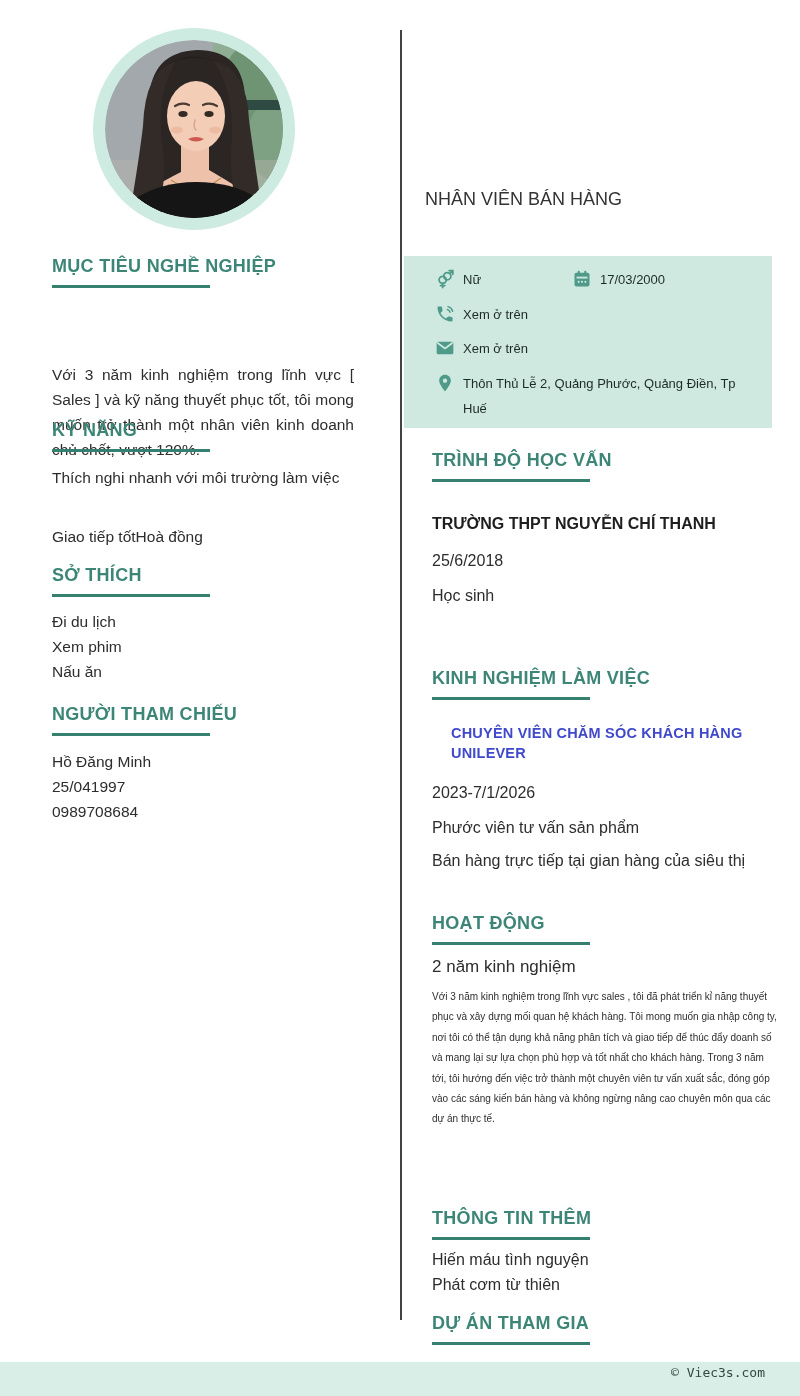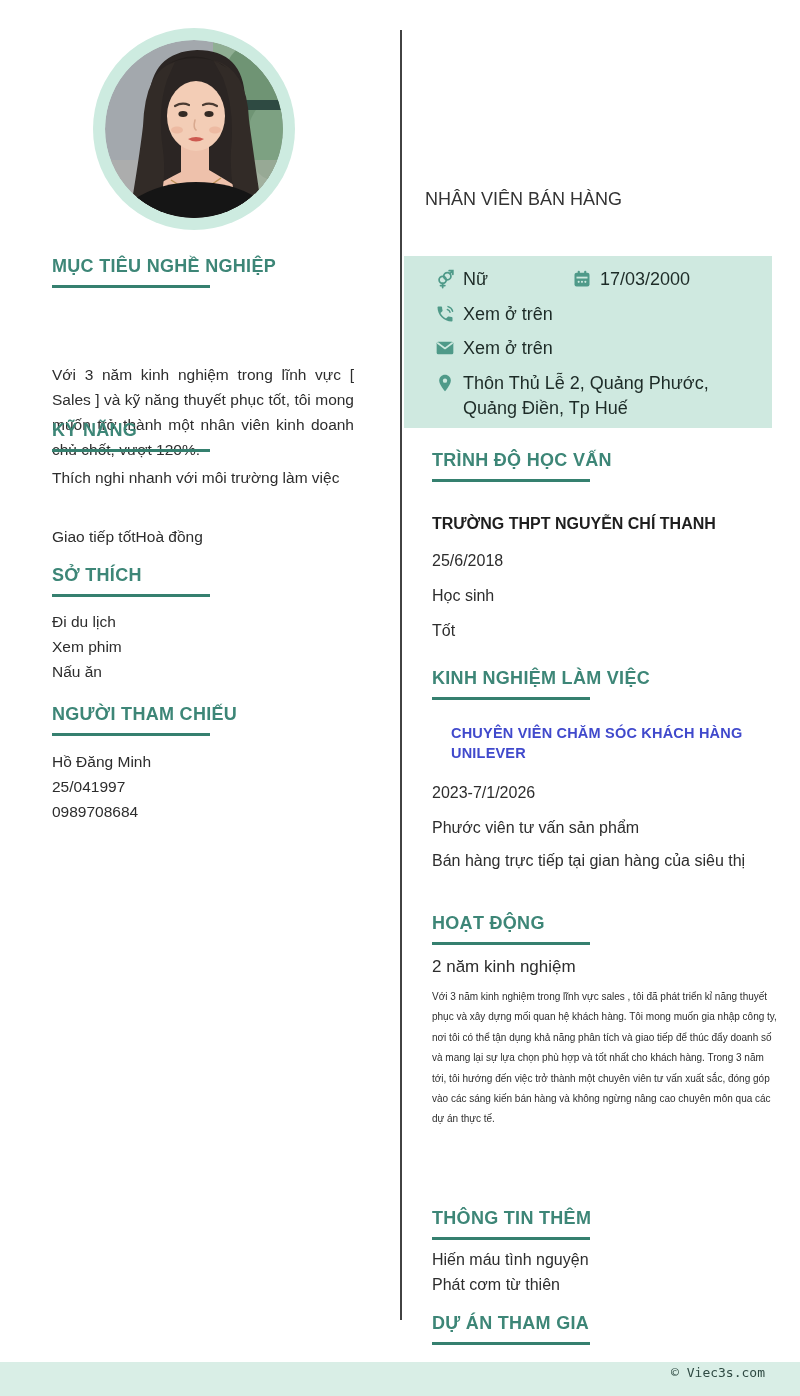--- a/index.html
+++ b/index.html
@@ -34,21 +34,21 @@
     position: absolute; left: 425px; top: 88px; width: 330px;
     font-size: 31px; line-height: 45px; font-weight: bold; color: #212121;
   }
   .subtitle {
     position: absolute; left: 425px; top: 189px; width: 347px;
     font-size: 18px; color: #333333;
   }
   .infobox {
     position: absolute; left: 404px; top: 256px; width: 368px; height: 172px;
     background: #cfe9e0; padding: 11px 14px 0 31px;
-    font-size: 18px; color: #1d2b27;
+    font-size: 13px; color: #1d2b27;
   }
   .inforow { display: flex; align-items: flex-start; min-height: 34.5px; }
   .inforow .ic { flex: 0 0 20px; height: 20px; margin: 2px 8px 0 0; }
   .inforow .ic svg { display: block; width: 20px; height: 20px; }
   .inforow .val { line-height: 25px; padding-top: 0; }
   .row-split { display: flex; }
   .row-split .cell1 { width: 137px; display: flex; }
   .row-split .cell2 { display: flex; }
   .rblock { position: absolute; left: 432px; width: 345px; font-size: 16px; line-height: 25px; color: #2d2d2d; }
   .rsec { position: absolute; left: 432px; }
@@ -213,21 +213,20 @@
     </div>
   </div>
 
   <div class="rsec sec" style="top:450px;">
     <h2>TRÌNH ĐỘ HỌC VẤN</h2>
     <div class="rule"></div>
   </div>
   <div class="rblock edu-title" style="top:511px;">TRƯỜNG THPT NGUYỄN CHÍ THANH</div>
   <div class="rblock" style="top:548px;">25/6/2018</div>
   <div class="rblock" style="top:583px;">Học sinh</div>
-  <div class="rblock" style="top:618px;">Tốt</div>
 
   <div class="rsec sec" style="top:668px;">
     <h2>KINH NGHIỆM LÀM VIỆC</h2>
     <div class="rule"></div>
   </div>
   <div class="rblock job-title" style="top:723px;">CHUYÊN VIÊN CHĂM SÓC KHÁCH HÀNG
  UNILEVER</div>
   <div class="rblock" style="top:780px;">2023-7/1/2026</div>
   <div class="rblock" style="top:815px;">Phước viên tư vấn sản phẩm</div>
   <div class="rblock" style="top:848px;">Bán hàng trực tiếp tại gian hàng của siêu thị</div>

